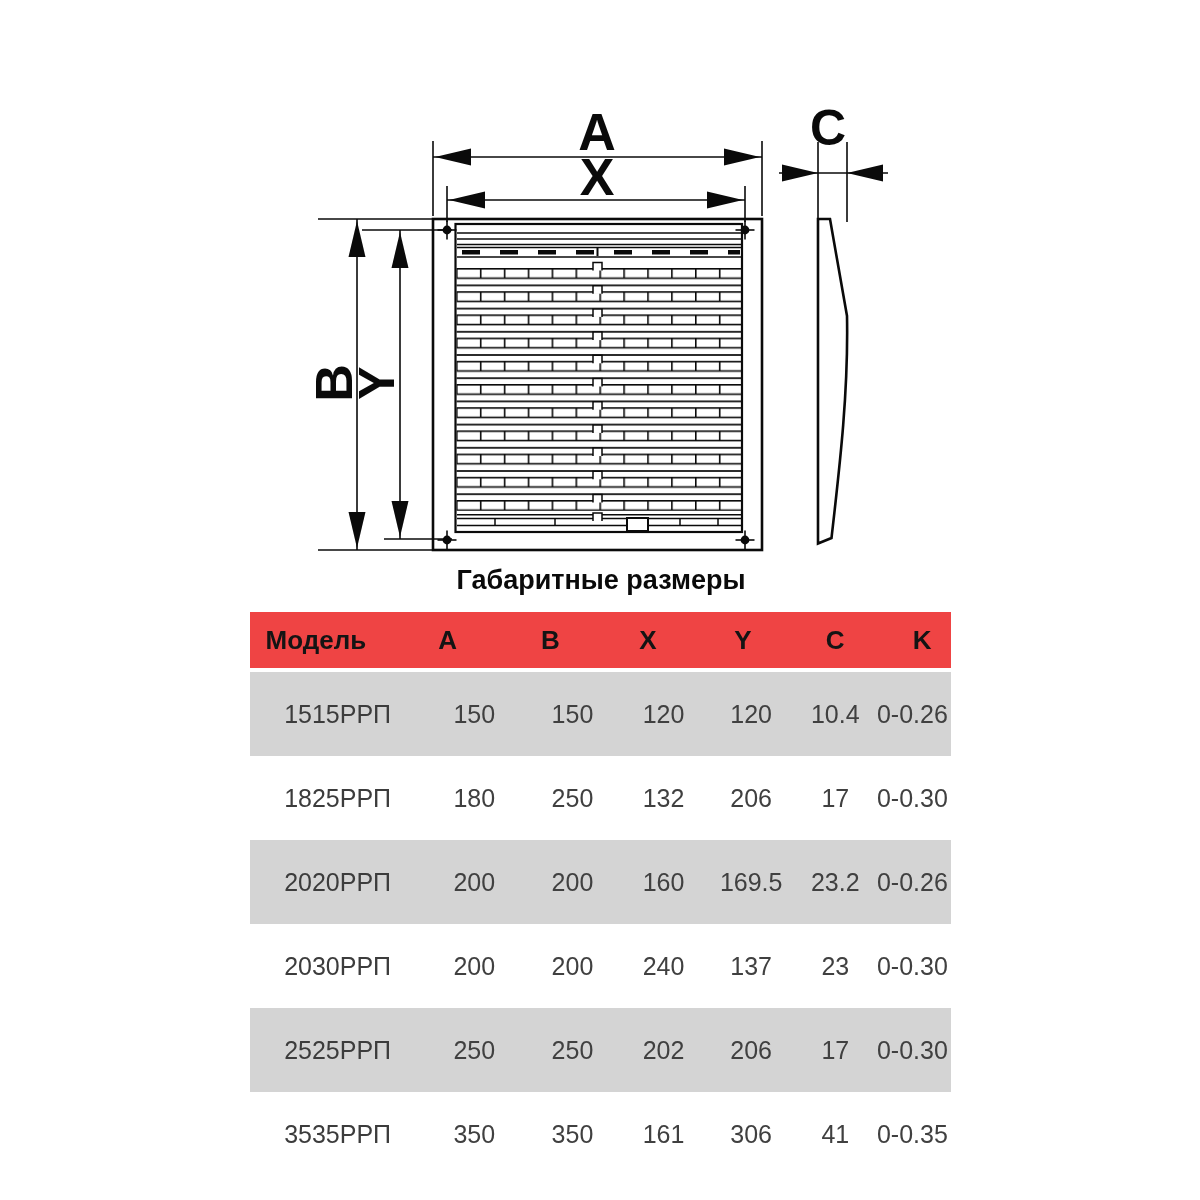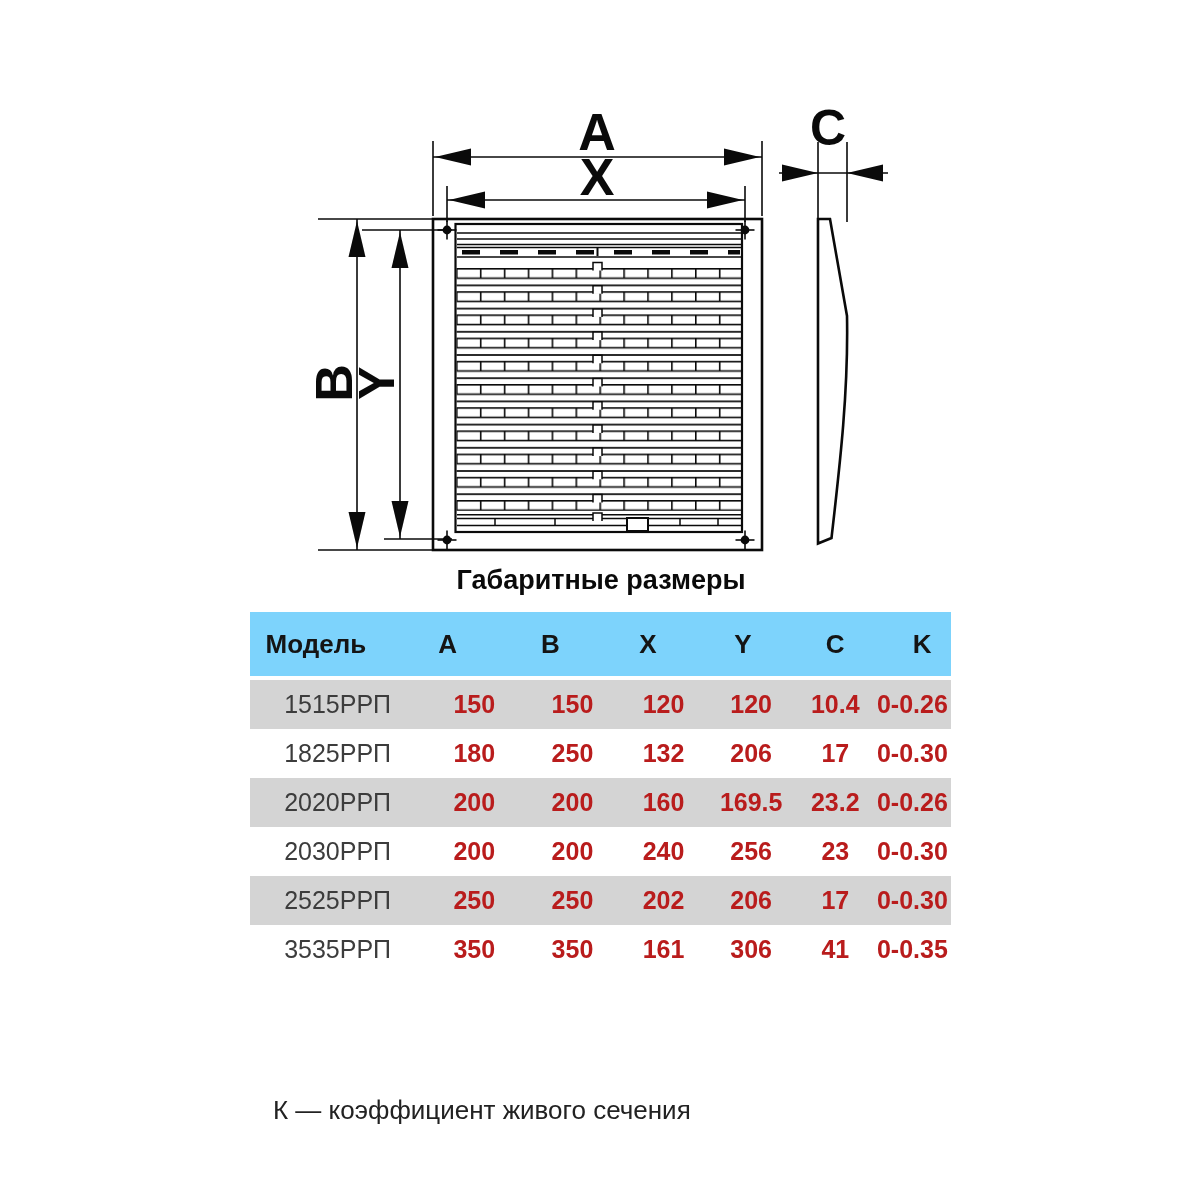--- a/index.html
+++ b/index.html
@@ -4,24 +4,24 @@
 <style>
   html,body{margin:0;padding:0;background:#fff;}
   body{width:1200px;height:1200px;font-family:"Liberation Sans",sans-serif;color:#151515;}
   .stage{position:relative;width:1200px;height:1200px;background:#fff;overflow:hidden;}
   svg.diagram{position:absolute;left:0;top:0;}
   svg.diagram text{font-family:"Liberation Sans",sans-serif;fill:#0a0a0a;}
   .dim-letter{font-size:52px;font-weight:600;}
   .dim-letter-sm{font-size:50px;font-weight:600;}
   .caption{font-size:27px;font-weight:700;}
   .spec-table{position:absolute;left:250px;top:612px;width:701px;}
-  .trow{display:flex;align-items:center;height:49px;}
-  .trow.header{height:64px;margin-bottom:4px;background:#7dd3fc;gap:29px;}
+  .trow{display:flex;align-items:center;height:84px;}
+  .trow.header{height:56px;margin-bottom:4px;background:#ef4444;gap:29px;}
   .trow.striped{background:#d4d4d4;}
-  .cell{text-align:center;font-size:25px;font-weight:700;color:#b91c1c;line-height:1;}
+  .cell{text-align:center;font-size:25px;font-weight:400;color:#404040;line-height:1;}
   .cell.model{font-weight:400;color:#3c3c3c;}
   .trow.header .cell{font-size:26px;font-weight:700;color:#141414;}
   .c0{width:25%;}.c1{width:14%;}.c2{width:14%;}.c3{width:12%;}.c4{width:13%;}.c5{width:11%;}.c6{width:11%;}
   .footnote{position:absolute;left:273px;top:1095px;font-size:26px;font-weight:400;color:#222;}
 </style>
 </head>
 <body>
 
 <div class="stage">
 
@@ -181,21 +181,21 @@
       <div class="cell c4">169.5</div>
       <div class="cell c5">23.2</div>
       <div class="cell c6">0-0.26</div>
     </div>
 
     <div class="trow">
       <div class="cell model c0">2030РРП</div>
       <div class="cell c1">200</div>
       <div class="cell c2">200</div>
       <div class="cell c3">240</div>
-      <div class="cell c4">256</div>
+      <div class="cell c4">137</div>
       <div class="cell c5">23</div>
       <div class="cell c6">0-0.30</div>
     </div>
 
     <div class="trow striped">
       <div class="cell model c0">2525РРП</div>
       <div class="cell c1">250</div>
       <div class="cell c2">250</div>
       <div class="cell c3">202</div>
       <div class="cell c4">206</div>
@@ -207,15 +207,14 @@
       <div class="cell model c0">3535РРП</div>
       <div class="cell c1">350</div>
       <div class="cell c2">350</div>
       <div class="cell c3">161</div>
       <div class="cell c4">306</div>
       <div class="cell c5">41</div>
       <div class="cell c6">0-0.35</div>
     </div>
   </div>
 
-  <div class="footnote">К — коэффициент живого сечения</div>
 
 </div>
 
 </body></html>

